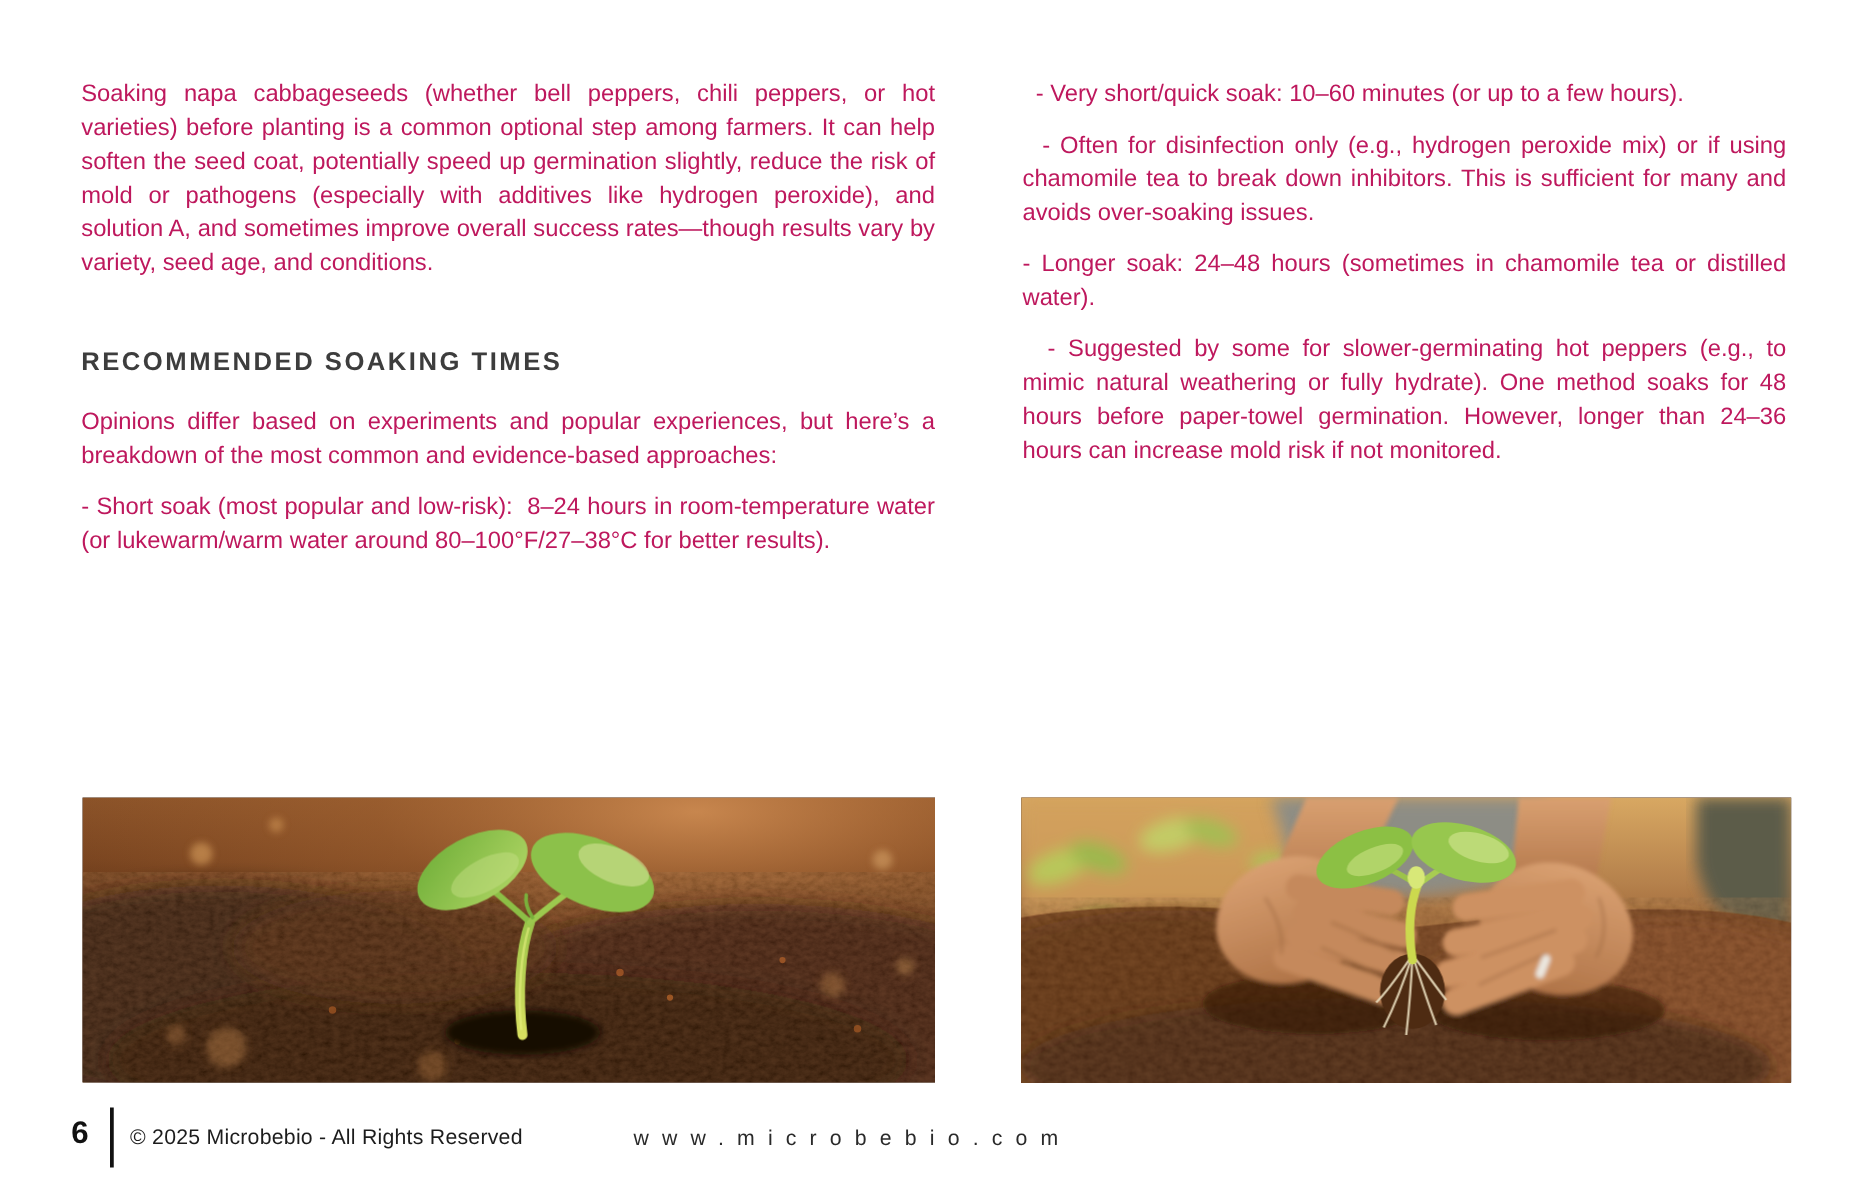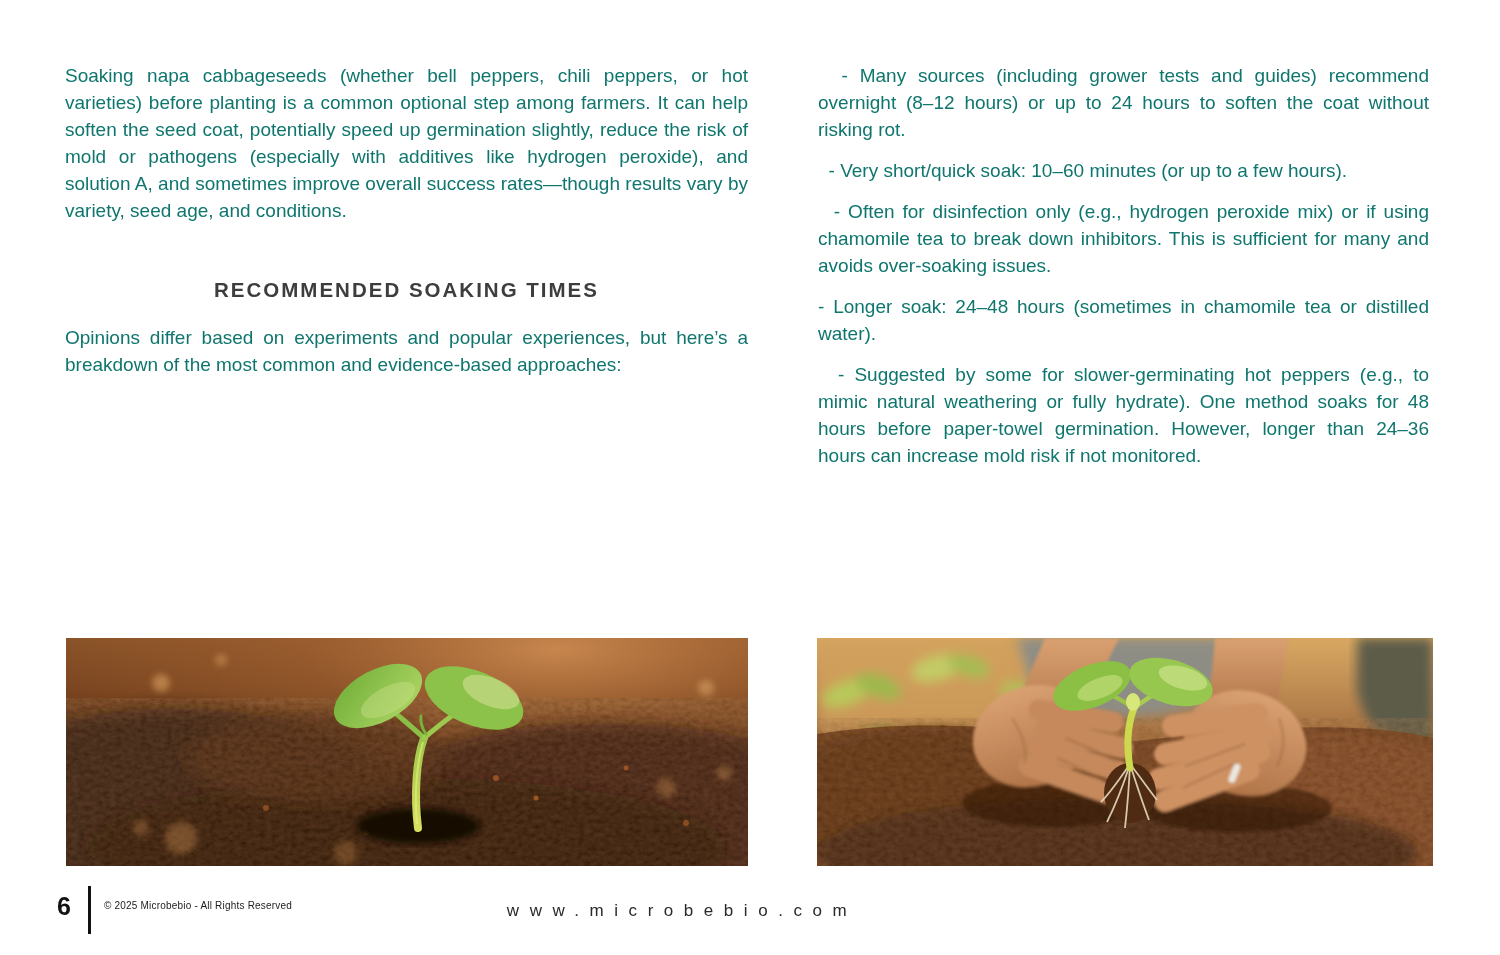--- a/index.html
+++ b/index.html
@@ -12,33 +12,32 @@
   }
   .page { position: absolute; inset: 0; }
 
   .col { position: absolute; top: 62px; }
   .col-left  { left: 65px;  width: 683px; }
   .col-right { left: 818px; width: 611px; }
 
   .body-text {
     font-size: 19px;
     line-height: 27px;
-    color: #0f766e;
+    color: #be185d;
     text-align: justify;
     margin-bottom: 14px;
   }
   .section-heading {
     font-size: 20.5px;
     line-height: 24px;
     font-weight: bold;
     letter-spacing: 2px;
     color: #3d3d3d;
     margin-top: 54px;
     margin-bottom: 22px;
-    text-align: center;
   }
 
   figure.photo {
     position: absolute;
     top: 638px;
     height: 228px;
     overflow: hidden;
     background: #4a2a14;
   }
   figure.photo svg { display: block; width: 100%; height: 100%; }
@@ -49,42 +48,42 @@
   .page-number {
     position: absolute; left: 57px; top: 12px;
     font-size: 25px; font-weight: bold; color: #111111;
   }
   .footer-divider {
     position: absolute; left: 88px; top: 6px;
     width: 2.5px; height: 48px; background: #111111;
   }
   .copyright {
     position: absolute; left: 104px; top: 20px;
-    font-size: 10px; color: #1c1c1c; letter-spacing: 0.2px;
+    font-size: 17px; color: #1c1c1c; letter-spacing: 0.2px;
   }
   .website {
     position: absolute; left: 0; top: 21px; width: 1364px;
     text-align: center;
     font-size: 17px; color: #2a2a2a;
     letter-spacing: 0.62em;
   }
 </style>
 </head>
 <body>
 
 <div class="page">
 
   <div class="col col-left">
     <p class="body-text">Soaking napa cabbageseeds (whether bell peppers, chili peppers, or hot varieties) before planting is a common optional step among farmers. It can help soften the seed coat, potentially speed up germination slightly, reduce the risk of mold or pathogens (especially with additives like hydrogen peroxide), and solution A, and sometimes improve overall success rates—though results vary by variety, seed age, and conditions.</p>
     <h2 class="section-heading">RECOMMENDED SOAKING TIMES</h2>
     <p class="body-text">Opinions differ based on experiments and popular experiences, but here’s a breakdown of the most common and evidence-based approaches:</p>
+    <p class="body-text">- Short soak (most popular and low-risk): &nbsp;8–24 hours in room-temperature water (or lukewarm/warm water around 80–100°F/27–38°C for better results).</p>
   </div>
 
   <div class="col col-right">
-    <p class="body-text">&nbsp;&nbsp;- Many sources (including grower tests and guides) recommend overnight (8–12 hours) or up to 24 hours to soften the coat without risking rot.</p>
     <p class="body-text">&nbsp;&nbsp;- Very short/quick soak: 10–60 minutes (or up to a few hours).</p>
     <p class="body-text">&nbsp;&nbsp;- Often for disinfection only (e.g., hydrogen peroxide mix) or if using chamomile tea to break down inhibitors. This is sufficient for many and avoids over-soaking issues.</p>
     <p class="body-text">- Longer soak: 24–48 hours (sometimes in chamomile tea or distilled water).</p>
     <p class="body-text">&nbsp;&nbsp;- Suggested by some for slower-germinating hot peppers (e.g., to mimic natural weathering or fully hydrate). One method soaks for 48 hours before paper-towel germination. However, longer than 24–36 hours can increase mold risk if not monitored.</p>
   </div>
 
   <figure class="photo photo-left" role="img" aria-label="Young green seedling sprouting from dark soil in warm light">
     <svg viewBox="0 0 682 228" preserveAspectRatio="none">
       <defs>
         <linearGradient id="lbg" x1="0" y1="0" x2="0" y2="1">

